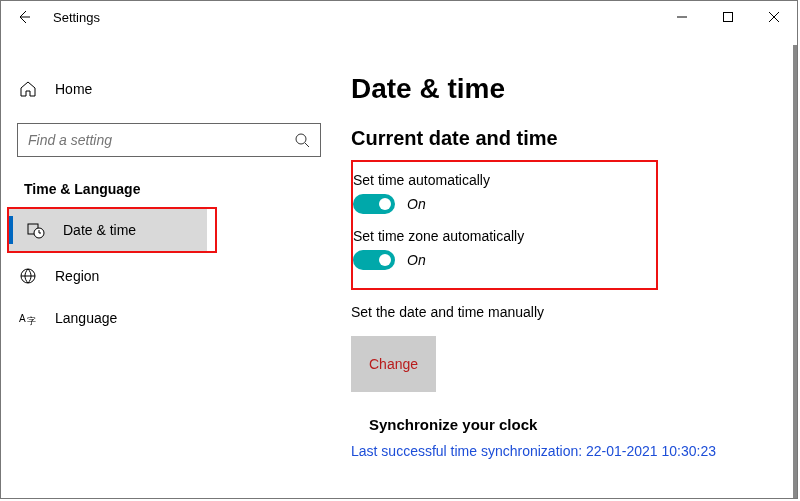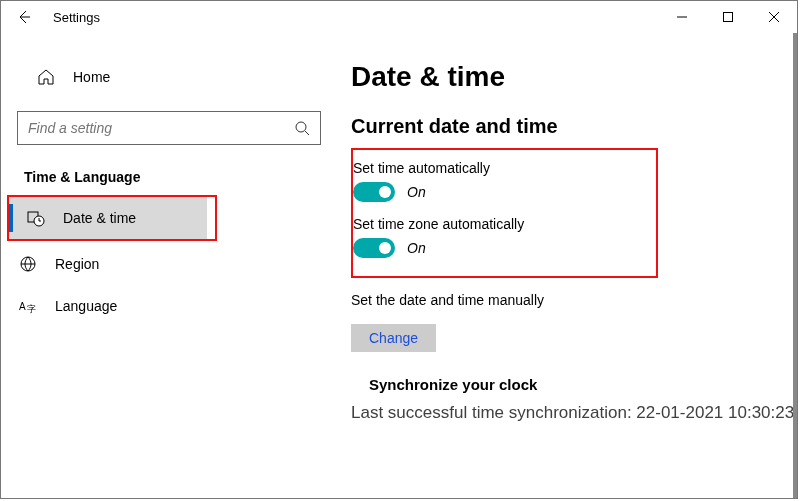--- a/index.html
+++ b/index.html
@@ -1,47 +1,47 @@
 <!DOCTYPE html>
 <html><head>
 <meta charset="utf-8">
 <style>
   * { box-sizing: border-box; margin: 0; padding: 0; }
   body { font-family: "Segoe UI", Arial, sans-serif; font-size: 14px; color: #000; background: #fff; width: 800px; height: 501px; overflow: hidden; position: relative; }
-  .window { display: flex; flex-direction: column; width: 798px; height: 499px; border: 1px solid #777; position: relative; }
+  .window { display: flex; flex-direction: column; width: 798px; height: 499px; border: 1px solid #777; position: relative; gap: 12px; }
   .titlebar { height: 32px; display: flex; align-items: center; padding: 0 0 0 8px; }
   .titlebar .back { width: 30px; height: 30px; display: flex; align-items: center; justify-content: center; }
   .titlebar .title { font-size: 13px; margin-left: 14px; }
   .window-controls { margin-left: auto; display: flex; }
   .window-controls .ctl { width: 46px; height: 30px; display: flex; align-items: center; justify-content: center; font-size: 14px; }
   .body { flex: 1; display: flex; min-height: 0; }
   .sidebar { width: 336px; background: #fff; display: flex; flex-direction: column; }
-  .home-row { display: flex; align-items: center; height: 40px; padding-left: 36px; margin-top: 24px; text-align: center; }
+  .home-row { display: flex; align-items: center; height: 40px; padding-left: 18px; margin-top: 24px; text-align: center; }
   .home-row .lbl { margin-left: 18px; font-size: 14px; }
   .search-box { margin: 14px 16px 0 16px; height: 34px; border: 1px solid #666; display: flex; align-items: center; padding: 0 10px; }
   .search-box input { border: none; outline: none; flex: 1; font-size: 14px; background: transparent; font-style: italic; }
   .search-box .sicon { color: #333; }
   .section-header { font-weight: 600; font-size: 14px; margin: 24px 0 8px 23px; }
   .nav-item { display: flex; align-items: center; height: 42px; padding-left: 18px; position: relative; }
   .nav-item .lbl { margin-left: 18px; font-size: 14px; }
   .nav-item.selected { background: #d9d9d9; }
   .nav-item.selected::before { content: ""; position: absolute; left: 0; top: 7px; bottom: 7px; width: 4px; background: #0067c0; }
   .highlight-box { border: 2px solid #e11; padding-right: 8px; margin: 2px 120px 2px 6px; }
   .content { flex: 1; padding: 28px 0 0 14px; position: relative; }
   .content h1 { font-size: 28px; font-weight: 600; margin-bottom: 22px; }
   .content h2 { font-size: 20px; font-weight: 600; margin-bottom: 10px; margin-top: 6px; }
   .content .subline { font-size: 14px; margin-bottom: 16px; }
   .toggle-group .tlabel { font-size: 14px; margin-bottom: 6px; }
   .toggle-row { display: flex; align-items: center; margin-bottom: 14px; }
   .toggle { width: 42px; height: 20px; background: #00a8aa; border-radius: 10px; position: relative; margin-right: 12px; }
   .toggle::after { content: ""; position: absolute; width: 12px; height: 12px; background: #fff; border-radius: 50%; top: 4px; right: 4px; }
   .toggle-state { font-size: 14px; font-style: italic; }
   .highlight-box2 { border: 2px solid #e11; padding: 10px 70px 4px 0; margin-bottom: 14px; width: 307px; }
-  .change-btn { display: inline-block; background: #ccc; color: #1d4ed8; padding: 6px 18px; font-size: 14px; margin-bottom: 18px; }
-  .sync .line { font-size: 17px; color: #404040; margin-top: 2px; }
+  .change-btn { display: inline-block; background: #ccc; color: #b91c1c; padding: 20px 18px; font-size: 14px; margin-bottom: 18px; }
+  .sync .line { font-size: 14px; color: #1d4ed8; margin-top: 2px; }
   .scrollbar { position: absolute; right: 0; top: 0; bottom: 0; width: 4px; background: #888; }
   .nav-icon { width: 18px; height: 18px; display: inline-flex; align-items: center; justify-content: center; }
   svg { display: block; }
 </style>
 </head>
 <body>
 
 <div class="window">
 
   <div class="titlebar">

